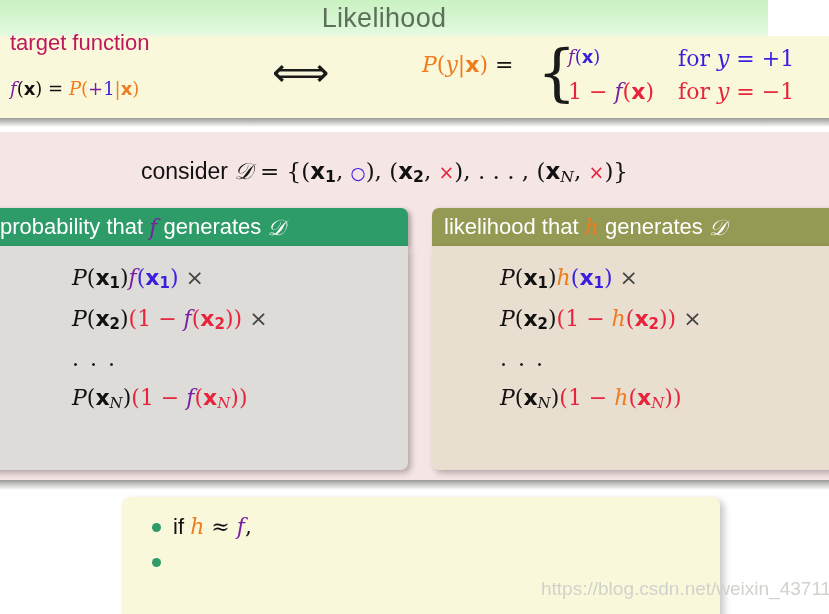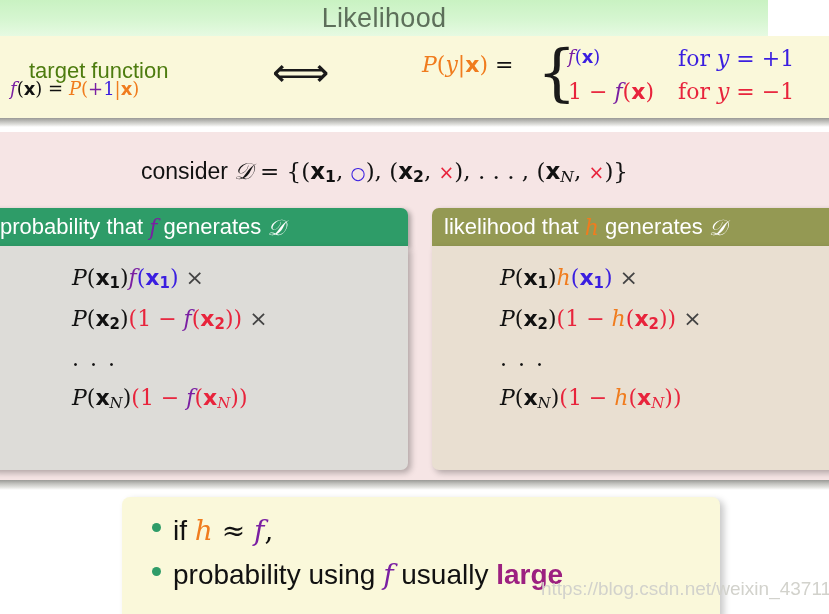--- a/index.html
+++ b/index.html
@@ -42,26 +42,25 @@
   }
   .top-panel-shadow {
     position: absolute;
     left: 0; top: 118px;
     width: 829px; height: 9px;
     background: linear-gradient(to bottom, #9a9a96 0%, #bdbdb9 35%, #e3e3e0 75%, #ffffff 100%);
   }
 
   .tf-label {
     position: absolute;
-    left: 10px; top: 58px;
+    left: 10px; top: 30px;
     font-family: "Liberation Sans", sans-serif;
     font-size: 22px;
-    color: #4d7c0f;
-    white-space: nowrap;
-    margin-left: 19px;
+    color: #be185d;
+    white-space: nowrap;
   }
   .tf-eq {
     position: absolute;
     left: 10px; top: 78px;
     font-size: 18px;
     white-space: nowrap;
   }
   .iff {
     position: absolute;
     left: 272px; top: 52px;
@@ -181,21 +180,21 @@
     align-items: flex-start;
     margin-bottom: 4px;
   }
   .bullet-dot {
     width: 9px; height: 9px;
     border-radius: 50%;
     background: #2e9c68;
     margin: 12px 12px 0 0;
     flex: 0 0 auto;
   }
-  .bullet-text { font-size: 28px; line-height: 1.42; white-space: nowrap; }
+  .bullet-text { font-size: 22px; line-height: 1.42; white-space: nowrap; }
 
   .watermark {
     position: absolute;
     left: 541px; top: 578px;
     font-family: "Liberation Sans", sans-serif;
     font-size: 19px;
     color: #d2d2cc;
     white-space: nowrap;
     z-index: 40;
   }
@@ -316,21 +315,16 @@
   <div class="bullet-row">
     <div class="bullet-dot"></div>
     <div class="bullet-text">
       <div>
         <span class="mn black" style="font-family:'Liberation Sans',sans-serif;">if </span><span class="mi orange">h</span><span class="mn black"> ≈ </span><span class="mi purple">f</span><span class="mn black">,</span>
       </div>
     </div>
   </div>
   <div class="bullet-row">
     <div class="bullet-dot"></div>
-    <div class="bullet-text">
-      <div>
-        <span class="mn black" style="font-family:'Liberation Sans',sans-serif;">probability using </span><span class="mi purple">f</span><span class="mn black" style="font-family:'Liberation Sans',sans-serif;"> usually </span><span class="magenta" style="font-family:'Liberation Sans',sans-serif;font-weight:bold;">large</span>
-      </div>
-    </div>
   </div>
 </div>
 
 <div class="watermark">https://blog.csdn.net/weixin_43711554</div>
 
 </body></html>

